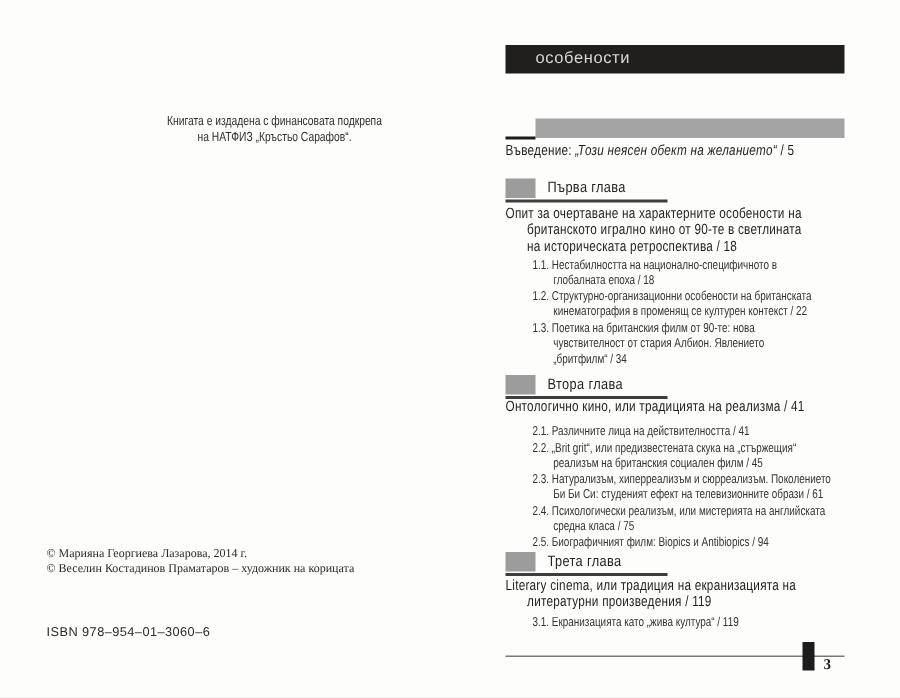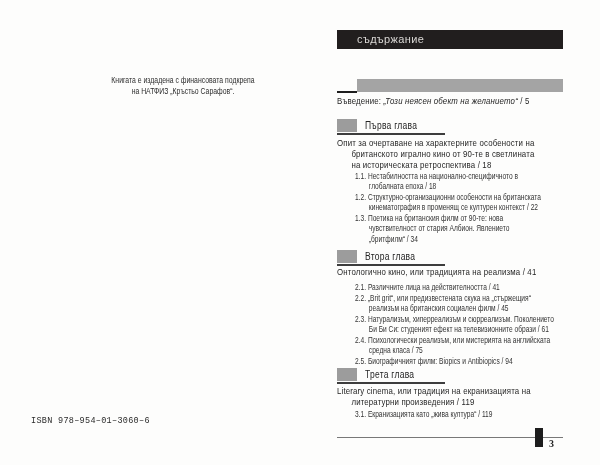--- a/index.html
+++ b/index.html
@@ -18,21 +18,21 @@
     transform:scaleX(0.78);transform-origin:0 0;white-space:pre-line;
   }
   .copyright{
     left:31px;top:364px;width:300px;
     font-family:"Liberation Serif","DejaVu Serif",serif;
     font-size:8px;line-height:10px;color:#2b2b2b;
   }
   .copyright .indent{padding-left:8px;}
   .isbn{
     left:31px;top:416px;
-    font-family:Liberation Mono, monospace;
+    font-family:Liberation Sans, sans-serif;
     font-size:8.5px;color:#2b2b2b;letter-spacing:0.3px;
   }
 
   
   .toc-header{
     left:337px;top:30px;width:226px;height:19px;background:#211e1e;
   }
   .toc-header span{
     display:block;padding-left:20px;line-height:19px;
     font-size:11px;letter-spacing:0.4px;color:#d9d7d4;
@@ -79,29 +79,31 @@
 </head>
 <body>
 
 <div class="canvas">
 
   <section>
     <p class="abs support">Книгата е издадена с финансовата подкрепа
 на НАТФИЗ „Кръстьо Сарафов“.</p>
 
     <div class="abs copyright">
+      <p>© Марияна Георгиева Лазарова, 2014 г.</p>
+      <p>© Веселин Костадинов Праматаров – художник на корицата</p>
     </div>
 
     <p class="abs isbn">ISBN 978–954–01–3060–6</p>
   </section>
 
   <section>
 
     <header class="abs toc-header">
-      <span>съдържание</span>
+      <span>особености</span>
     </header>
 
     <div class="abs intro-bar"></div>
     <div class="abs intro-tick"></div>
 
     <p class="abs intro-line">
       <span>Въведение:</span>
       <span class="it">„Този неясен обект на желанието“</span>
       <span>/ 5</span>
     </p>

